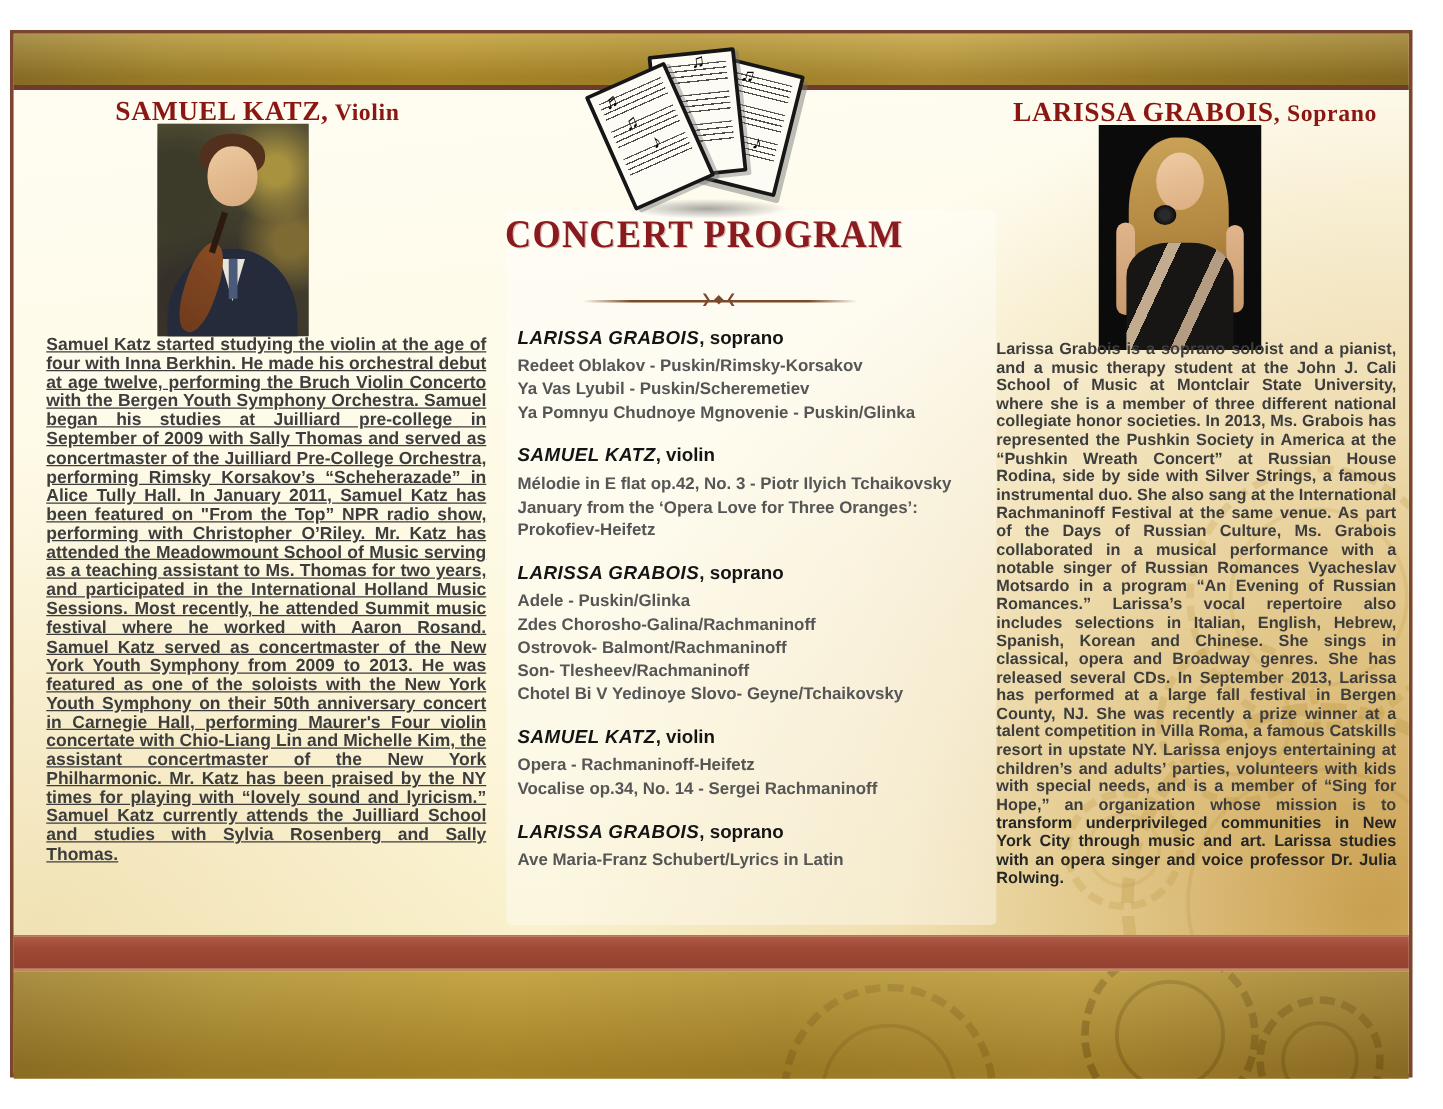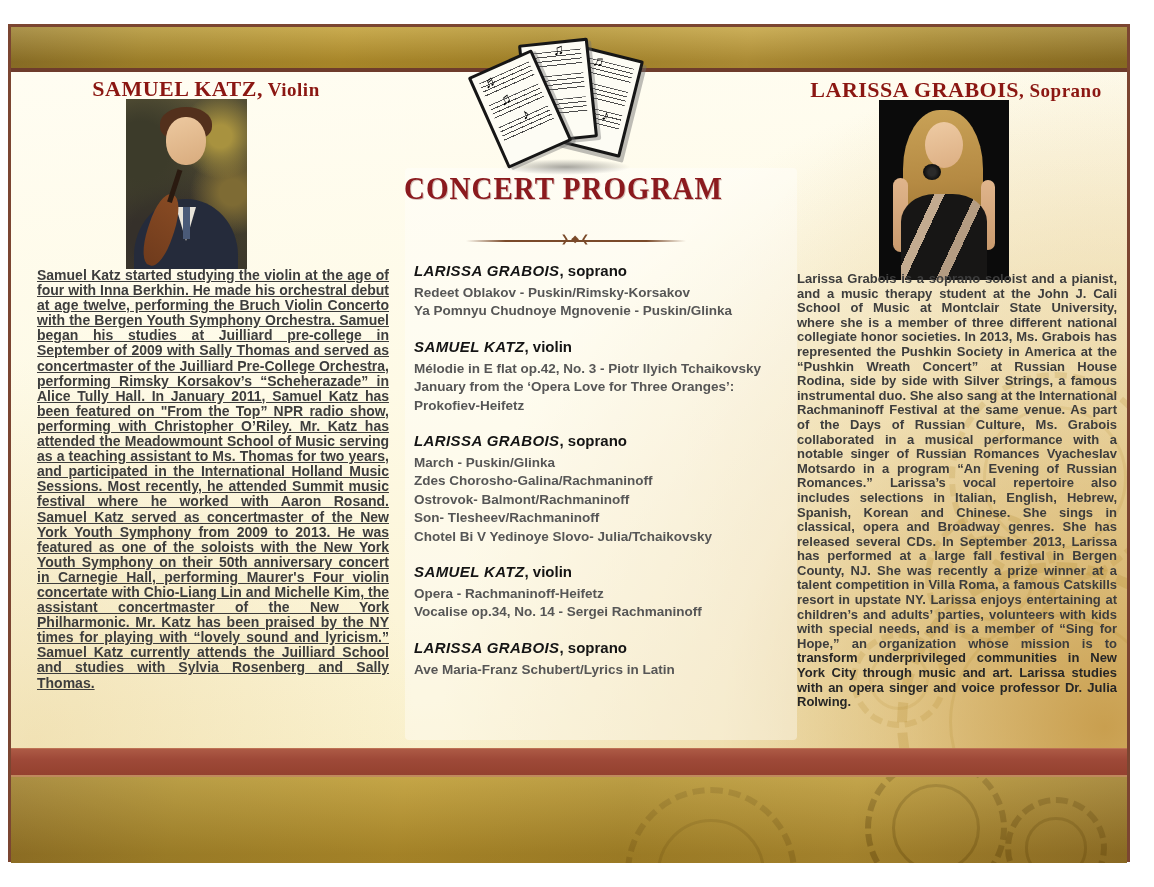--- a/index.html
+++ b/index.html
@@ -187,34 +187,35 @@
       <div class="program-panel"></div>
       <div class="concert-title">CONCERT PROGRAM</div>
       <div class="divider">
         <div class="line"></div>
         <div class="dia">❯◆❮</div>
       </div>
       <div class="program">
           <div class="psec">
             <div class="phead"><span class="pname">LARISSA GRABOIS</span><span class="prole">, soprano</span></div>
             <div class="song">Redeet Oblakov - Puskin/Rimsky-Korsakov</div>
+            <div class="song">Ya Vas Lyubil - Puskin/Scheremetiev</div>
             <div class="song">Ya Pomnyu Chudnoye Mgnovenie - Puskin/Glinka</div>
           </div>
           <div class="psec">
             <div class="phead"><span class="pname">SAMUEL KATZ</span><span class="prole">, violin</span></div>
             <div class="song">Mélodie in E flat op.42, No. 3 - Piotr Ilyich Tchaikovsky</div>
             <div class="song">January from the ‘Opera Love for Three Oranges’: Prokofiev-Heifetz</div>
           </div>
           <div class="psec">
             <div class="phead"><span class="pname">LARISSA GRABOIS</span><span class="prole">, soprano</span></div>
-            <div class="song">March - Puskin/Glinka</div>
+            <div class="song">Adele - Puskin/Glinka</div>
             <div class="song">Zdes Chorosho-Galina/Rachmaninoff</div>
             <div class="song">Ostrovok- Balmont/Rachmaninoff</div>
             <div class="song">Son- Tlesheev/Rachmaninoff</div>
-            <div class="song">Chotel Bi V Yedinoye Slovo- Julia/Tchaikovsky</div>
+            <div class="song">Chotel Bi V Yedinoye Slovo- Geyne/Tchaikovsky</div>
           </div>
           <div class="psec">
             <div class="phead"><span class="pname">SAMUEL KATZ</span><span class="prole">, violin</span></div>
             <div class="song">Opera - Rachmaninoff-Heifetz</div>
             <div class="song">Vocalise op.34, No. 14 - Sergei Rachmaninoff</div>
           </div>
           <div class="psec">
             <div class="phead"><span class="pname">LARISSA GRABOIS</span><span class="prole">, soprano</span></div>
             <div class="song">Ave Maria-Franz Schubert/Lyrics in Latin</div>
           </div>

